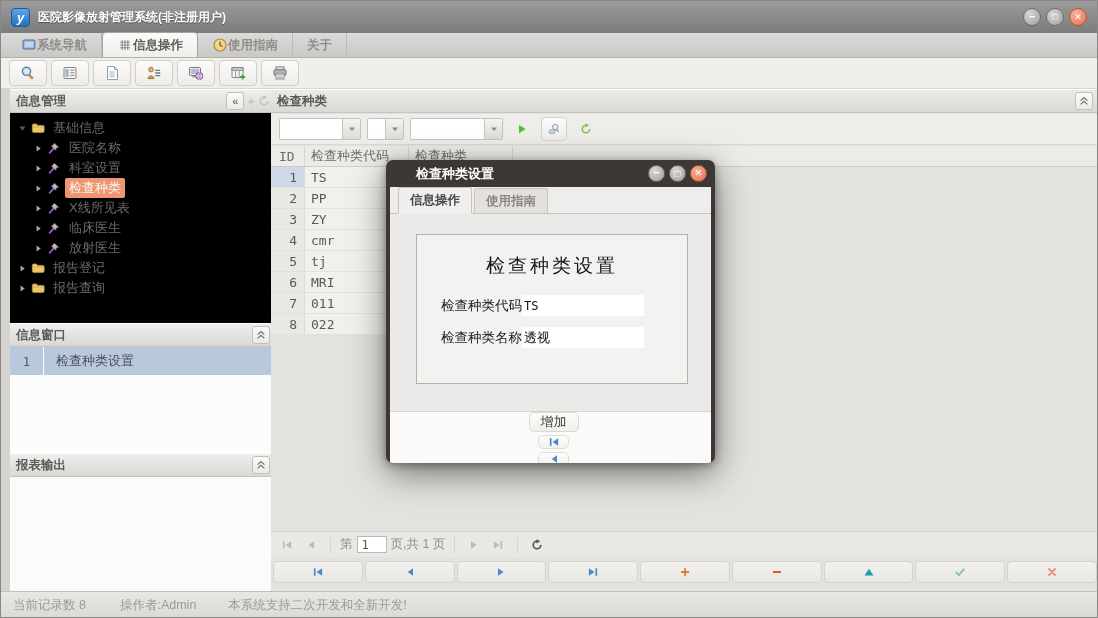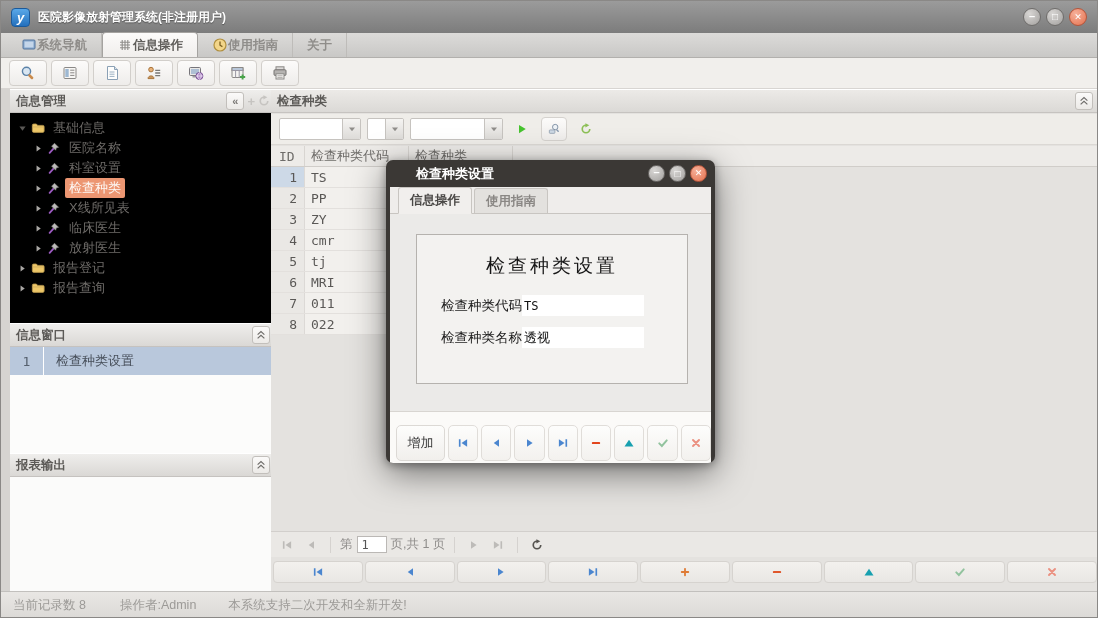--- a/index.html
+++ b/index.html
@@ -137,21 +137,21 @@
   .dcontent { position:relative; height:197px; }
   .fbox { position:absolute; left:26px; top:20px; width:272px; height:150px; background:#f3f2f0; border:1px solid #b5b2ae; }
   .ftitle { position:absolute; left:0; top:18px; width:100%; text-align:center; font-size:19px; color:#161616; letter-spacing:3px; }
   .frow { position:absolute; left:0; width:100%; height:21px; display:flex; align-items:center; }
   .frow.r0 { top:60px; } .frow.r1 { top:92px; }
   .flabel { margin-left:24px; font-size:13.5px; color:#1c1c1c; }
   .finput { width:122px; height:21px; background:#fff; border:none; font-size:13px; color:#111;
     padding-left:2px; outline:none; }
   .finput.mono { font-family:"DejaVu Sans Mono",monospace; font-size:12px; }
   .dbtns { height:62px; background:#fbfaf8; border-top:1px solid #d8d5d1; display:flex; align-items:center;
-    padding-left:6px; gap:3px; }
+    padding-left:6px; gap:3px;flex-direction:column; }
   .dadd { width:50px; height:36px; background:linear-gradient(#fdfdfc,#f1efec); border:1px solid #dcd9d5;
     border-radius:5px; font-size:13px; color:#3a3a3a; cursor:pointer; font-family:inherit; }
   .dnav { width:31px; height:36px; background:linear-gradient(#fdfdfc,#f3f1ee); border:1px solid #e0ddd9;
     border-radius:5px; display:flex; align-items:center; justify-content:center; cursor:pointer; }
   .dbtns .c-minus { color:#e2451c; }
 </style>
 </head>
 <body>
 
 <div class="app">

